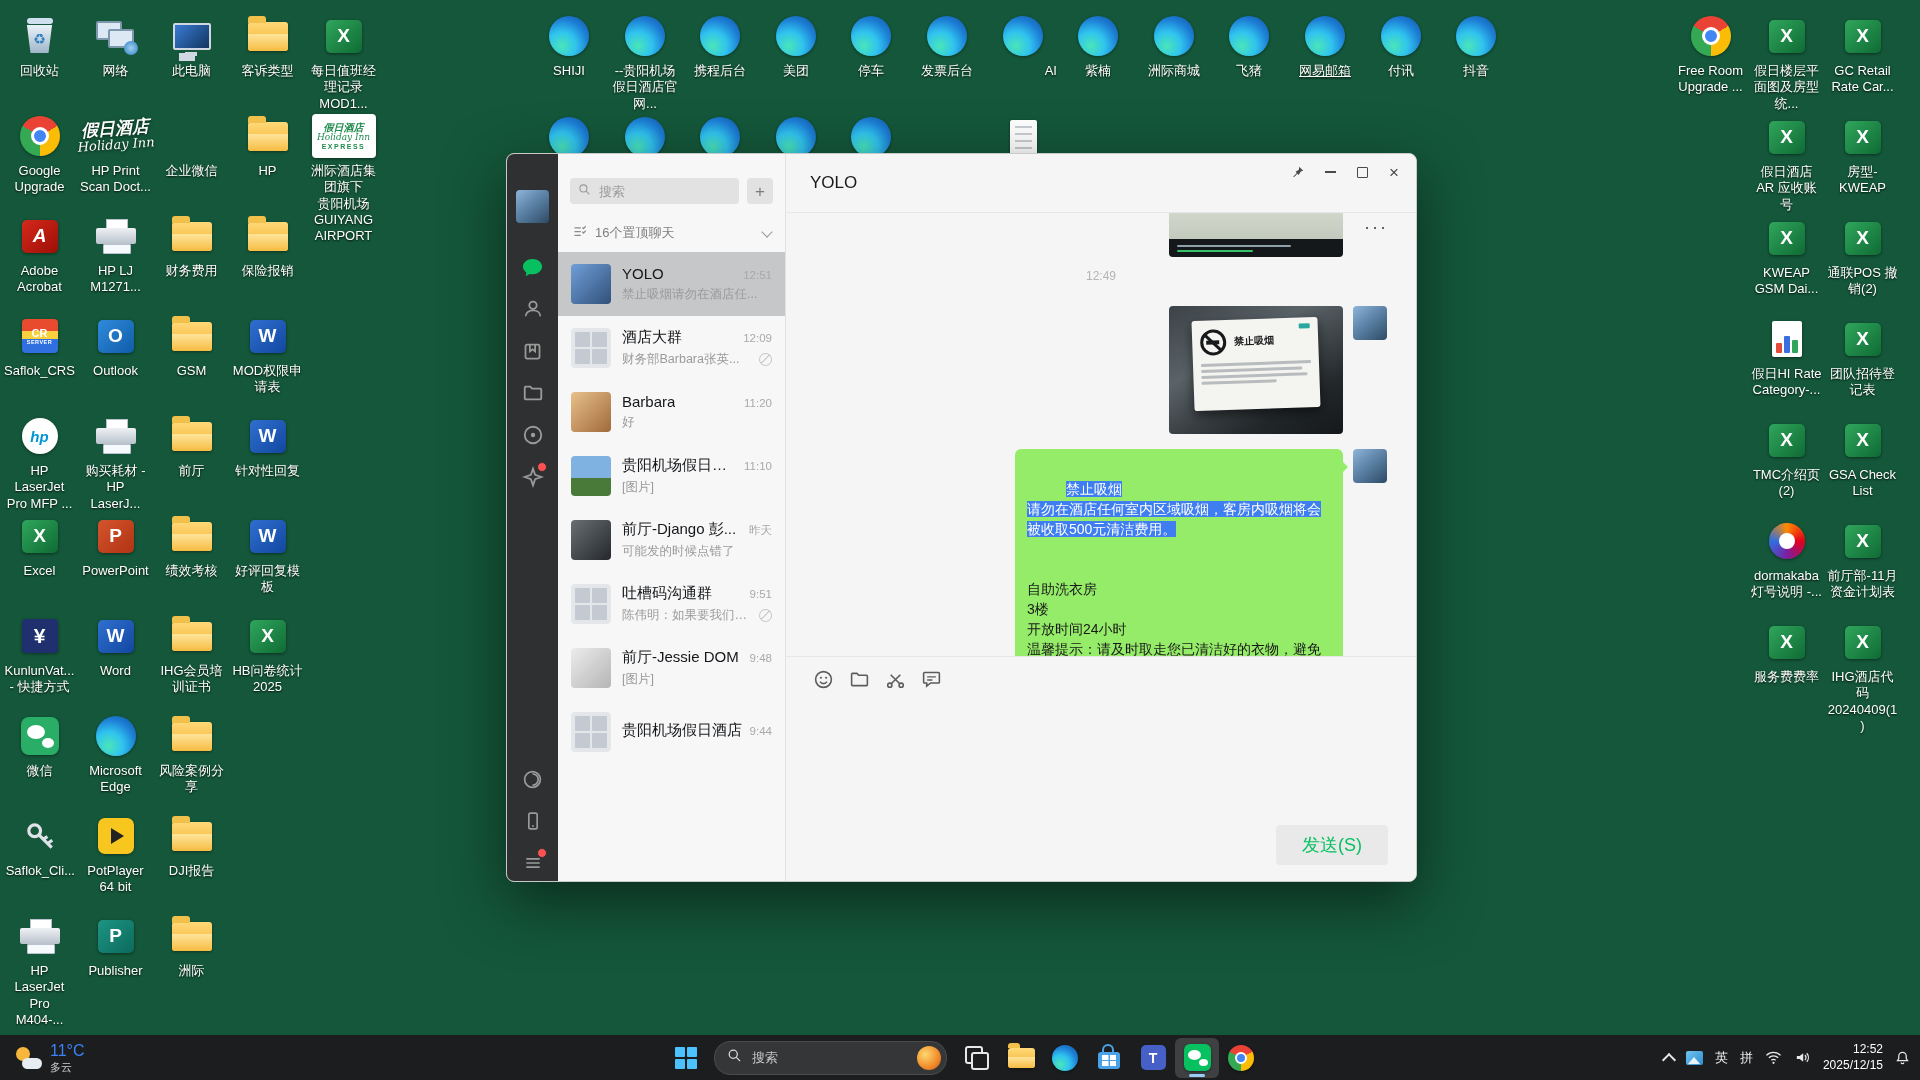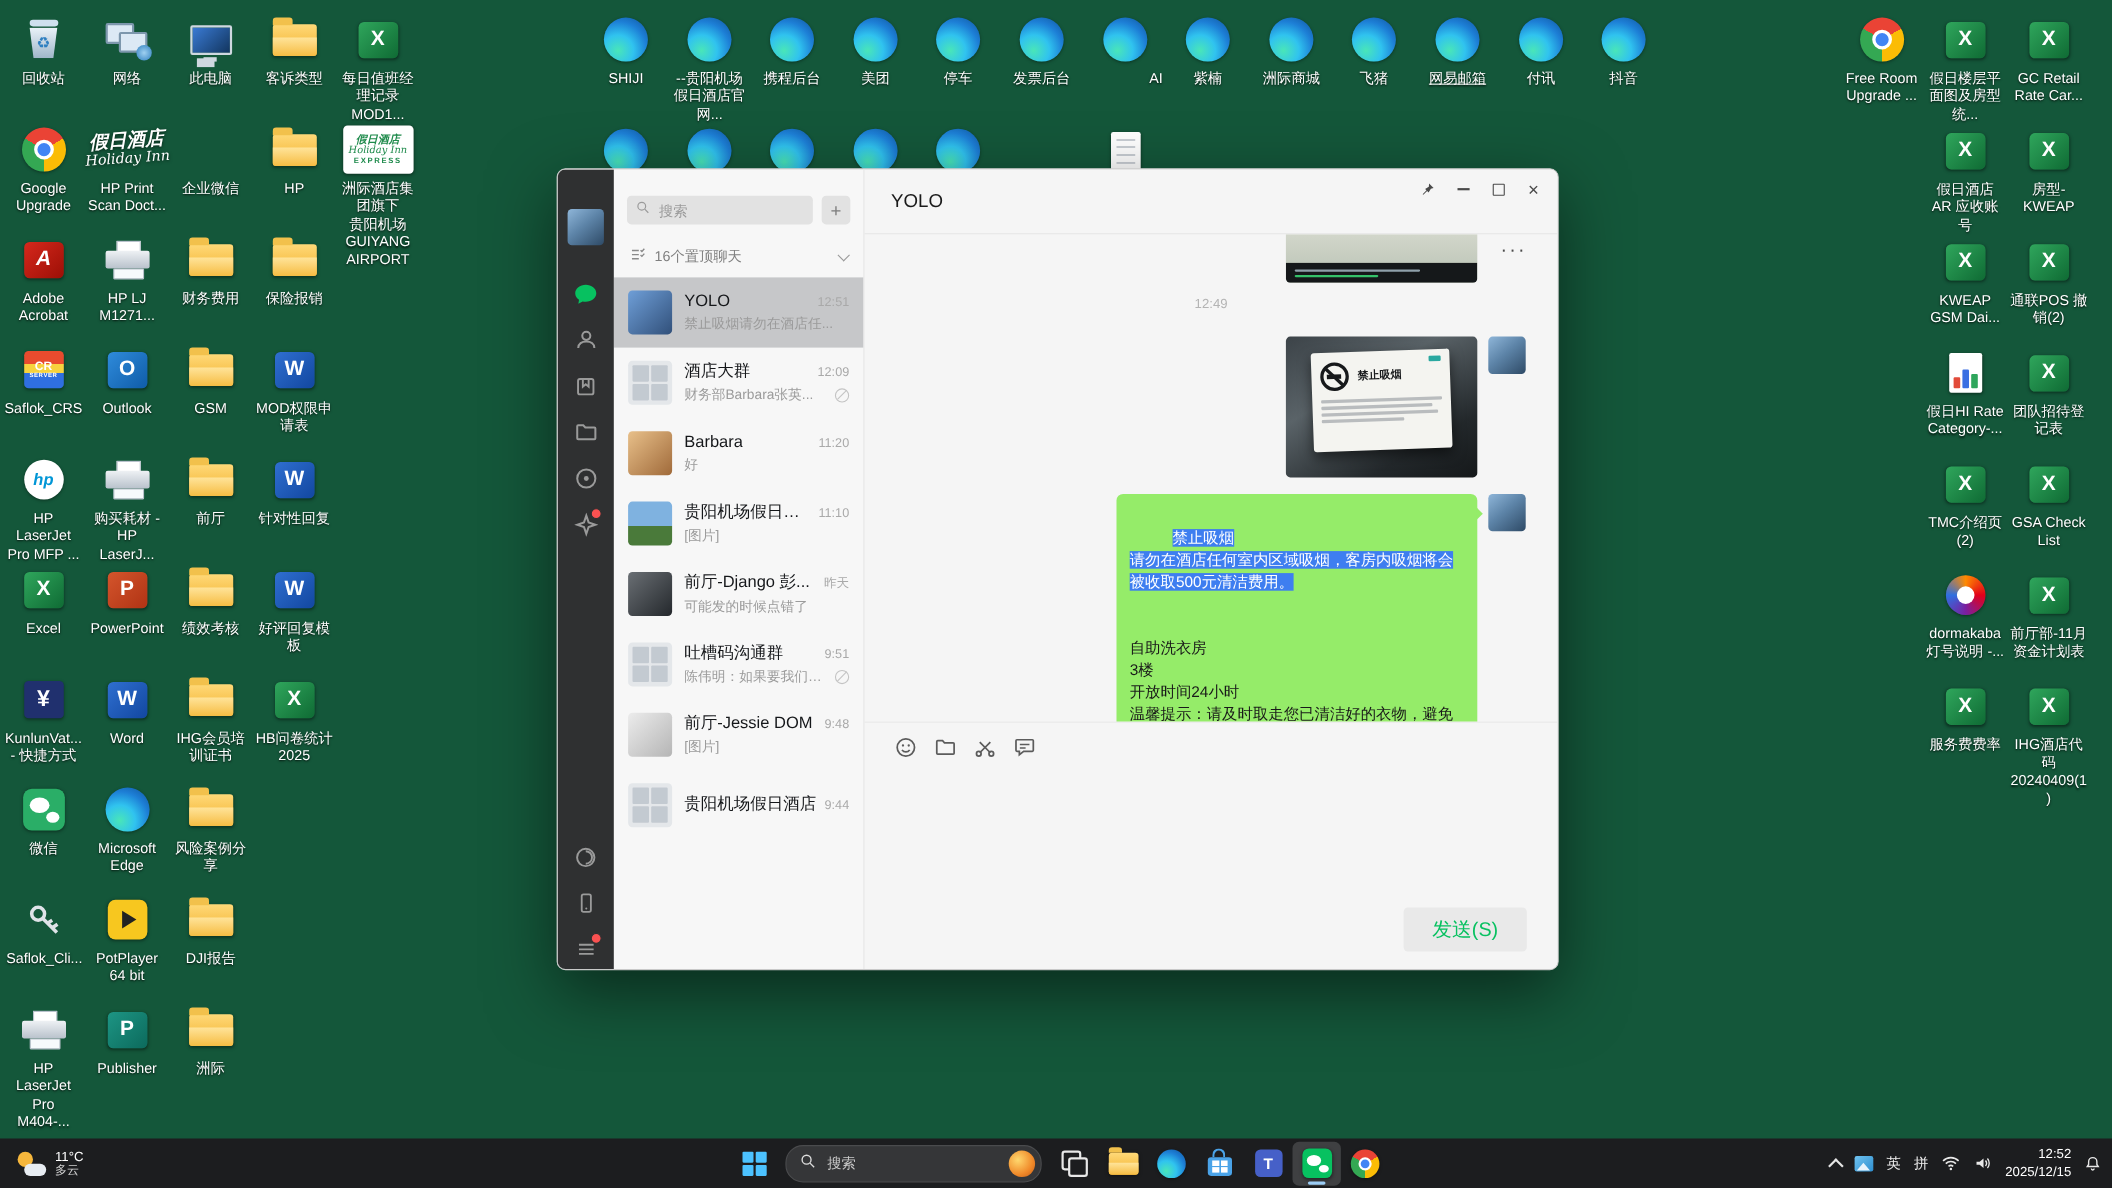--- a/index.html
+++ b/index.html
@@ -132,21 +132,21 @@
   .input-area{flex:1;cursor:text}
   .send-row{display:flex;justify-content:flex-end;padding:0 28px 16px}
   .send-btn{background:#e9e9e9;color:#07c160;font-size:18px;padding:8px 26px;border:none;border-radius:4px;cursor:pointer;font-family:inherit}
   
   .taskbar{position:absolute;left:0;bottom:0;width:1920px;height:45px;background:#1c1d1f;color:#fff}
   .tb-weather{position:absolute;left:14px;top:0;height:45px;display:flex;align-items:center;gap:8px;cursor:pointer}
   .wicon{width:28px;height:24px;position:relative}
   .wicon::before{content:"";position:absolute;left:2px;top:1px;width:14px;height:14px;border-radius:50%;background:#f6b73c}
   .wicon::after{content:"";position:absolute;right:0;bottom:1px;width:20px;height:11px;border-radius:8px;background:#e8edf2}
   .wtxt{line-height:1.2}
-  .wtemp{font-size:12px;color:#ffffff}
+  .wtemp{font-size:16px;color:#3b82f6}
   .wdesc{font-size:11px;color:#cfcfcf}
   .tb-center{position:absolute;left:666px;top:0;height:45px;display:flex;align-items:center;gap:8px}
   .tb-btn{width:40px;height:40px;border-radius:6px;display:flex;align-items:center;justify-content:center;cursor:pointer}
   .winlogo{display:grid;grid-template-columns:10px 10px;grid-template-rows:10px 10px;gap:2px}
   .winlogo i{background:#4cc2ff;border-radius:1px}
   .tb-search{width:214px;height:32px;border-radius:16px;background:#353638;border:1px solid #4a4b4d;display:flex;align-items:center;padding:0 5px 0 12px;gap:8px;cursor:text}
   .tb-search input{flex:1;min-width:0;border:none;outline:none;background:transparent;color:#e0e0e0;font-size:13px;font-family:inherit}
   .tb-search input::placeholder{color:#c9c9c9}
   .ball{width:24px;height:24px;border-radius:50%;background:radial-gradient(circle at 35% 35%,#ffd86e,#f08a2a 60%,#c65a14);flex:none}
   .tb-apps{display:flex}

